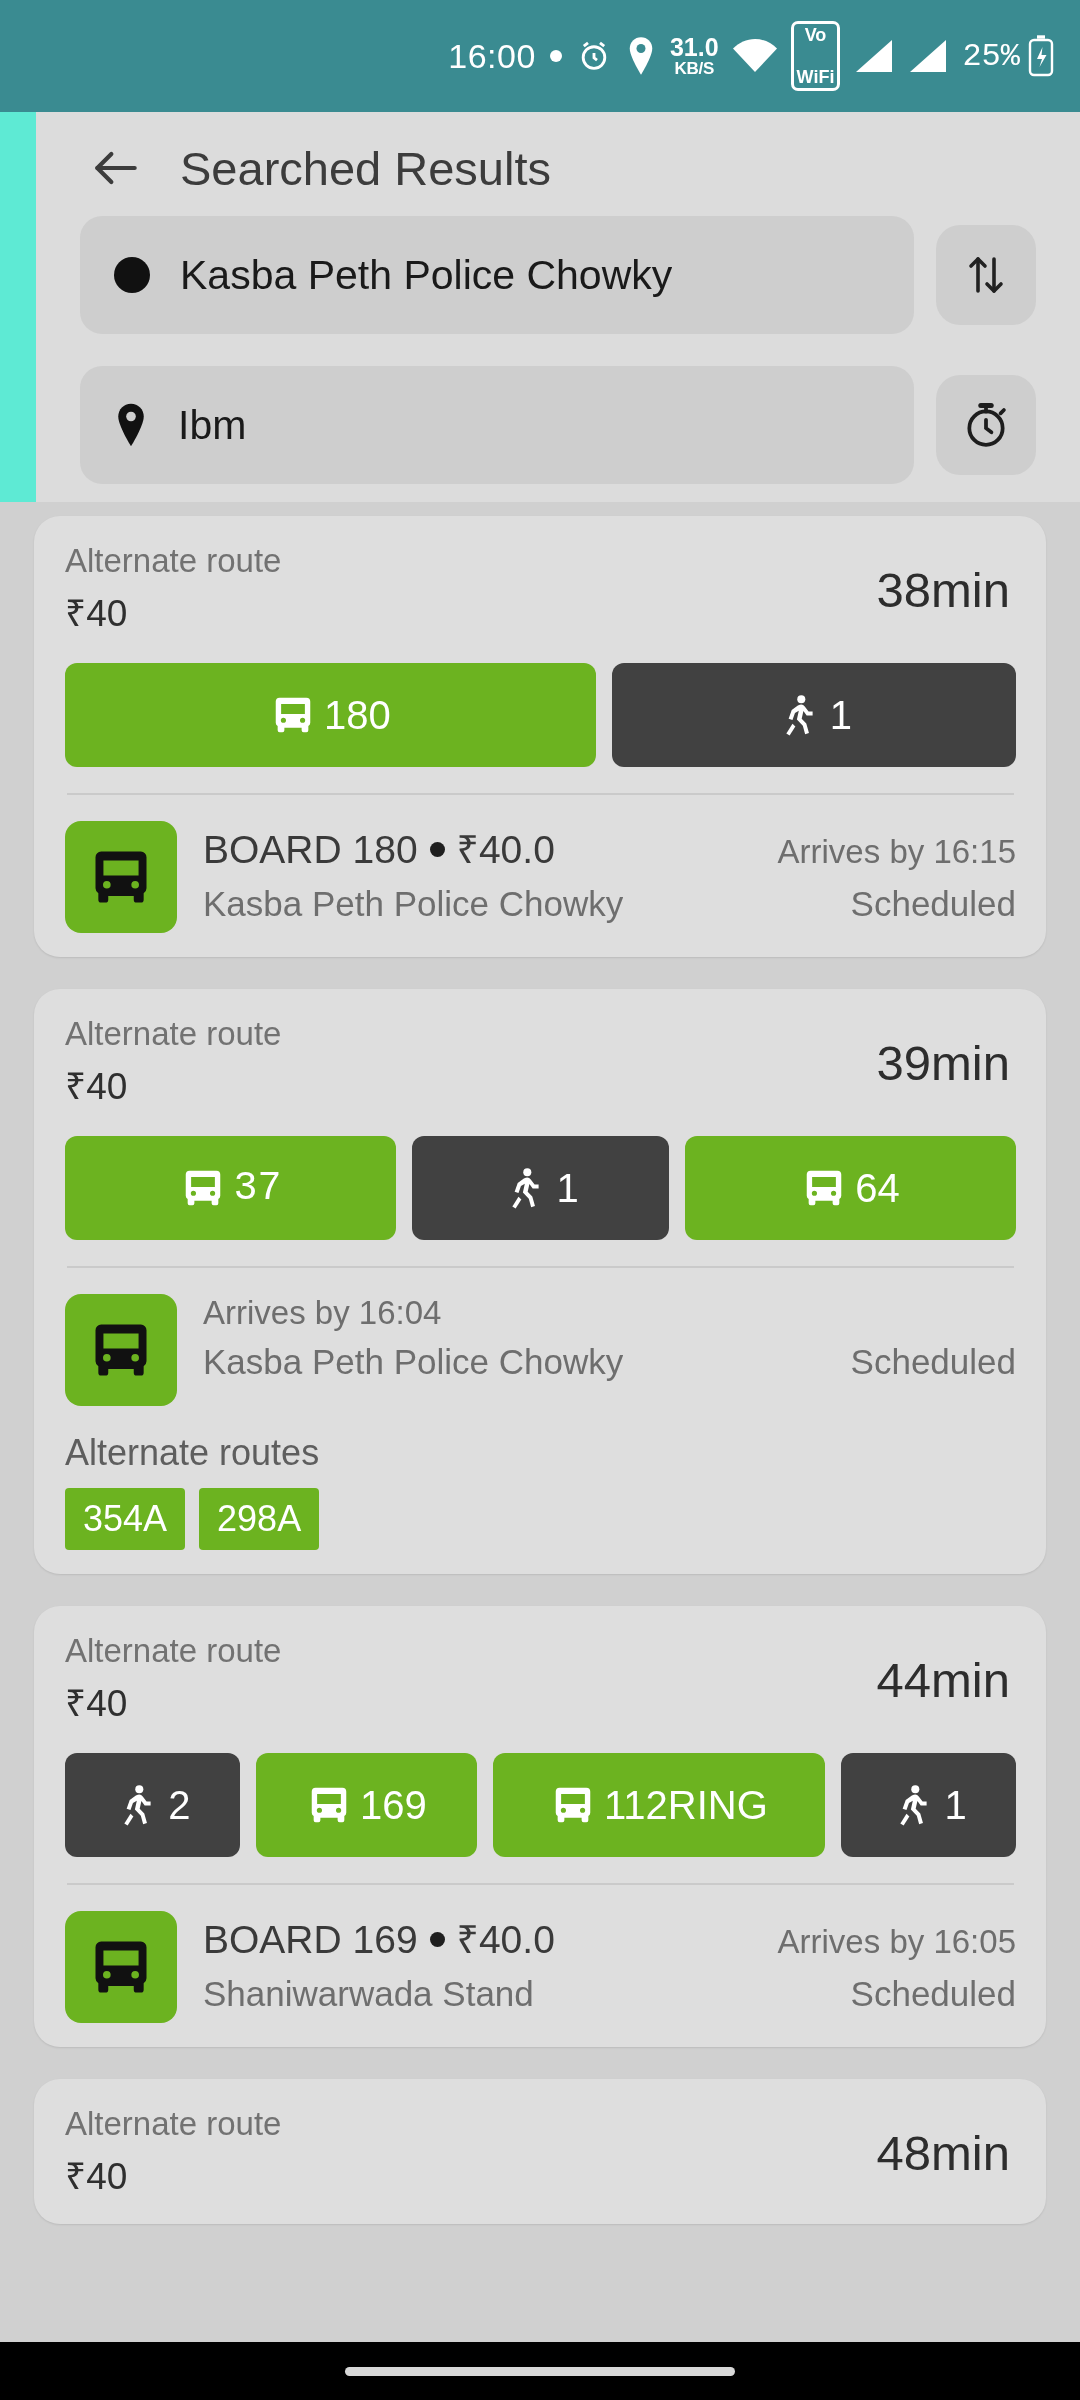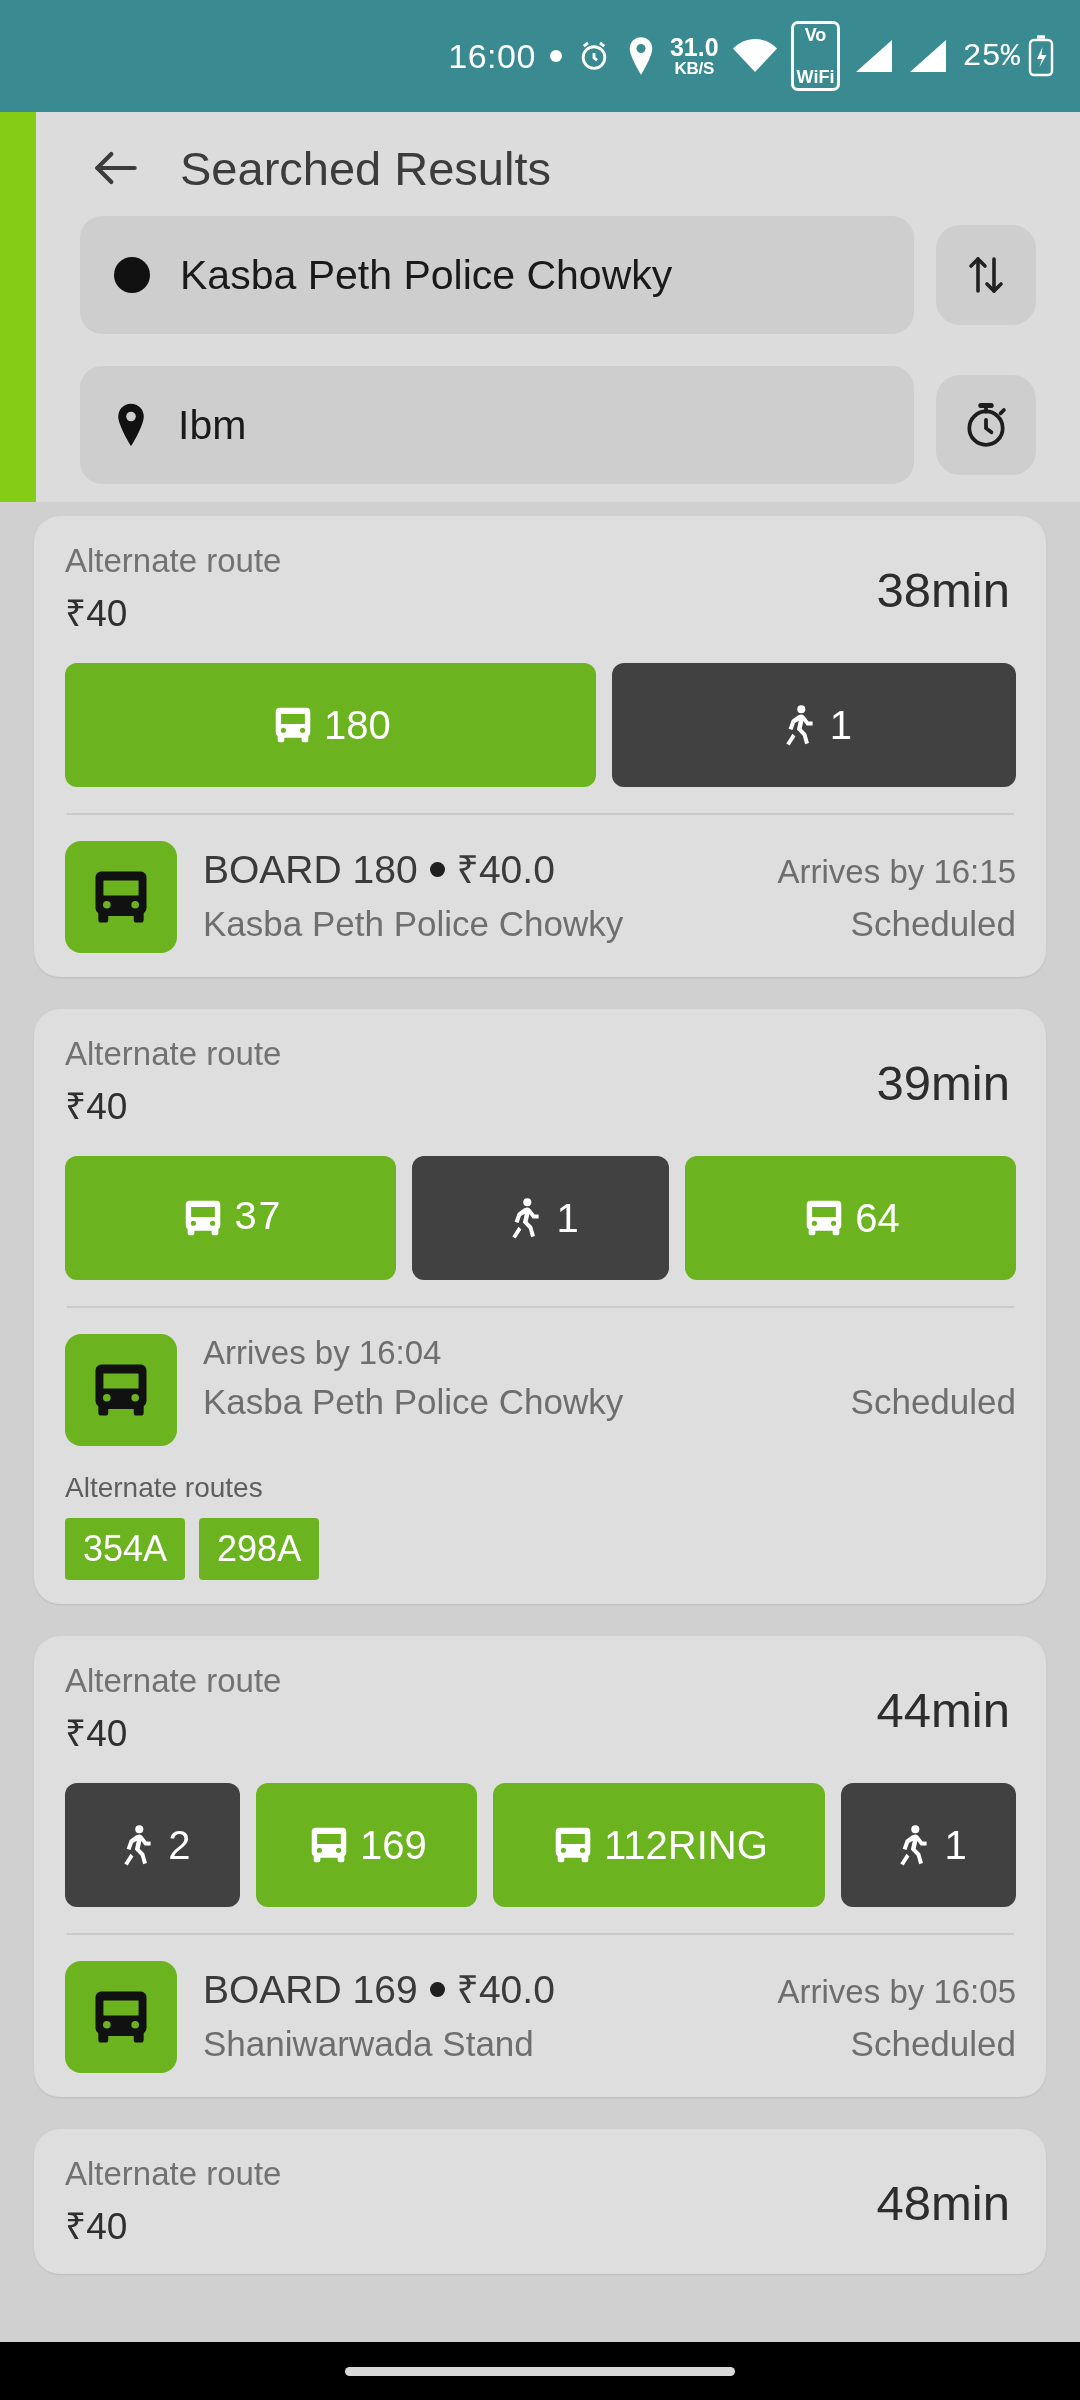--- a/index.html
+++ b/index.html
@@ -2,21 +2,21 @@
 <html><head>
 <meta charset="utf-8">
 <style>
   * { margin:0; padding:0; box-sizing:border-box; }
   html, body {
     width:1080px; height:2400px;
     font-family:"Liberation Sans", sans-serif;
     background:#d6d6d6;
     overflow:hidden;
   }
-  .phone { position:relative; width:1080px; height:2400px; background:#84cc16; }
+  .phone { position:relative; width:1080px; height:2400px; background:#5eead4; }
 
   
   .statusbar {
     height:112px; background:#3a8b91; color:#fff;
     display:flex; align-items:center; justify-content:flex-end;
     padding:0 26px 0 0; gap:14px;
   }
   .sb-time { font-size:34px; font-weight:400; letter-spacing:.5px; }
   .sb-dot { width:12px; height:12px; border-radius:50%; background:#fff; display:inline-block; }
   .sb-ico { display:flex; align-items:center; justify-content:center; }
@@ -58,21 +58,21 @@
     background:#dedede; border-radius:26px; margin:0 34px 32px 34px; padding:26px 30px 24px 31px;
     box-shadow:0 1px 2px rgba(0,0,0,.10);
   }
   .card-top { display:flex; justify-content:space-between; align-items:flex-start; }
   .alt-label { font-size:33px; color:#727272; }
   .fare { font-size:37px; color:#2f2f2f; margin-top:6px; }
   .duration { font-size:49px; color:#2d2d2d; align-self:center; padding-right:6px; }
 
   .chips { display:flex; gap:16px; margin-top:26px; }
   .chip {
-    height:124px; border-radius:12px; display:flex; align-items:center; justify-content:center;
+    height:104px; border-radius:12px; display:flex; align-items:center; justify-content:center;
     gap:8px; color:#fff; font-size:40px; padding:0 22px;
   }
   .chip.bus { background:#6cb320; }
   .chip.walk { background:#414141; }
   .chip svg { display:block; }
 
   .divider { height:2px; background:#cacaca; margin:26px 2px 0 2px; }
 
   .board-row { display:flex; align-items:flex-start; gap:26px; margin-top:26px; }
   .board-icon {
@@ -81,21 +81,21 @@
   }
   .board-mid { flex:1 1 auto; min-width:0; }
   .board-line1 { display:flex; justify-content:space-between; align-items:baseline; gap:16px; }
   .board-title { font-size:39px; color:#3a3a3a; white-space:nowrap; }
   .board-arrive { font-size:33px; color:#6e6e6e; white-space:nowrap; }
   .board-line2 { display:flex; justify-content:space-between; align-items:baseline; gap:16px; margin-top:10px; }
   .board-stop { font-size:35px; color:#6e6e6e; white-space:nowrap; overflow:hidden; }
   .board-status { font-size:35px; color:#6e6e6e; white-space:nowrap; }
   .mid-dot { display:inline-block; width:15px; height:15px; border-radius:50%; background:#1f1f1f; margin:0 12px 6px 12px; }
 
-  .altroutes-label { font-size:28px; color:#5e5e5e; margin-top:26px; }
+  .altroutes-label { font-size:36px; color:#5e5e5e; margin-top:26px; }
   .altroutes { display:flex; gap:14px; margin-top:14px; }
   .alt-badge {
     background:#6cb320; color:#fff; font-size:36px; border-radius:4px; padding:10px 18px;
   }
 
   
   .navbar {
     position:absolute; left:0; bottom:0; width:1080px; height:58px; background:#000;
     display:flex; align-items:center; justify-content:center;
   }

